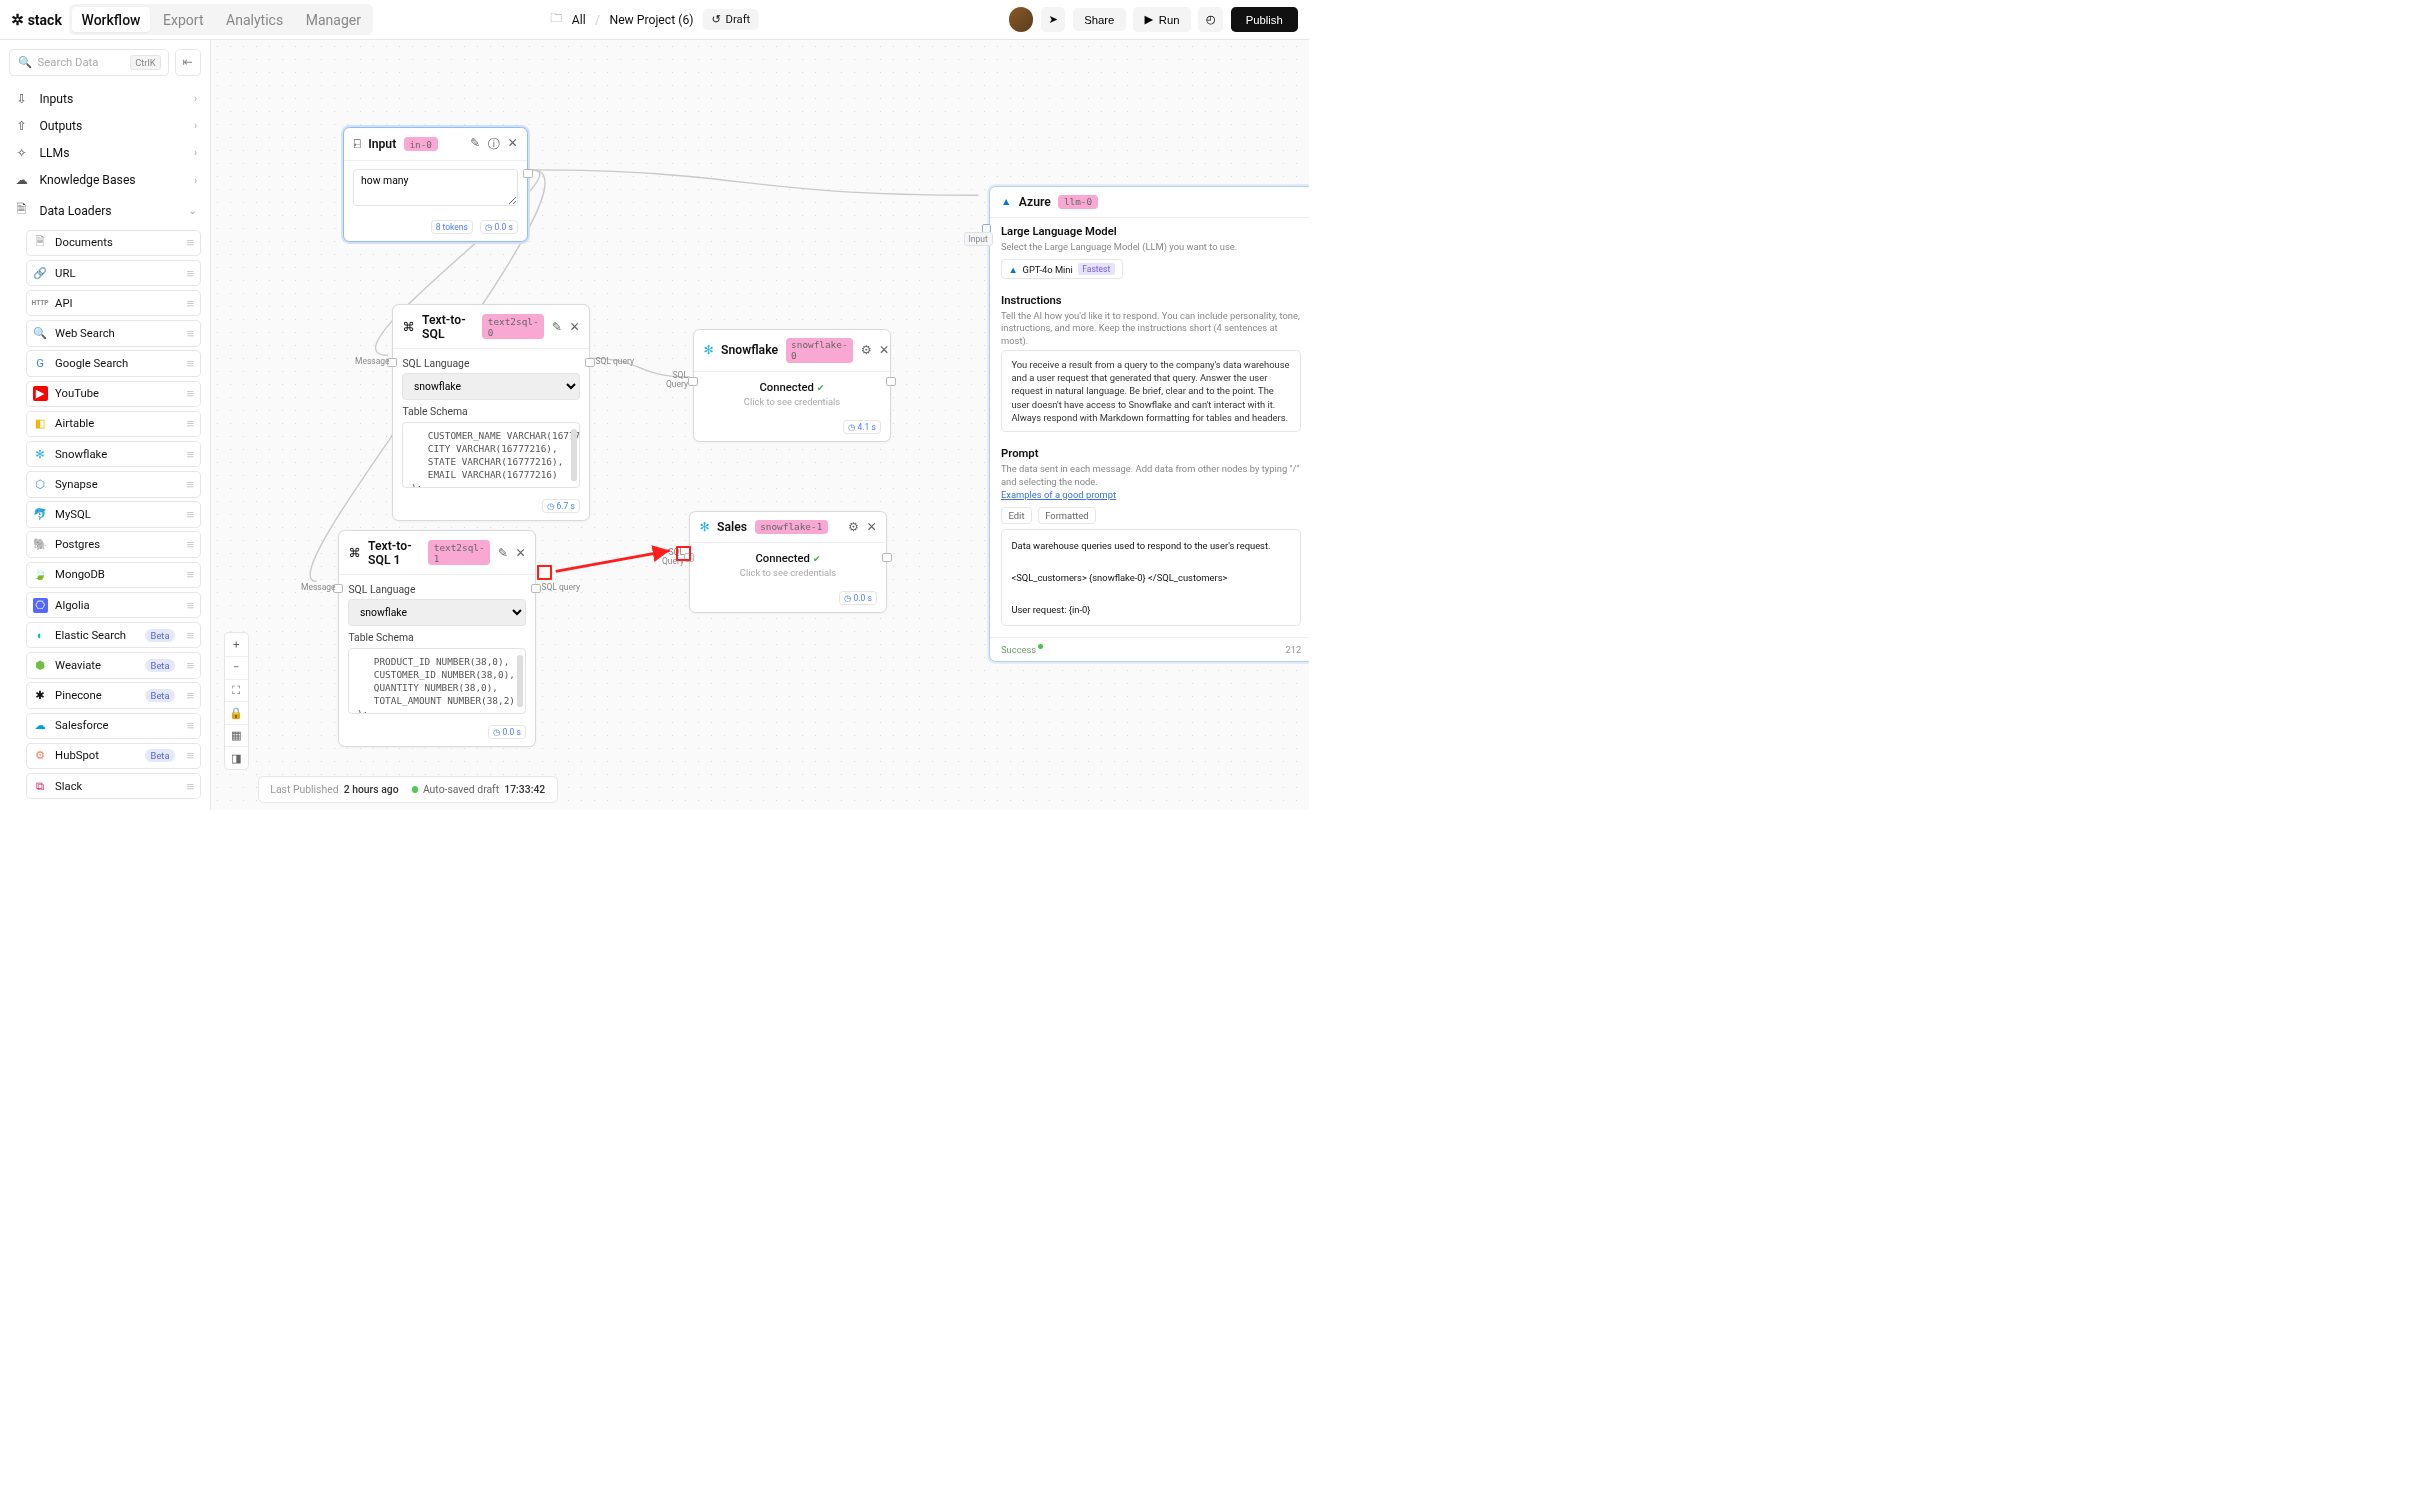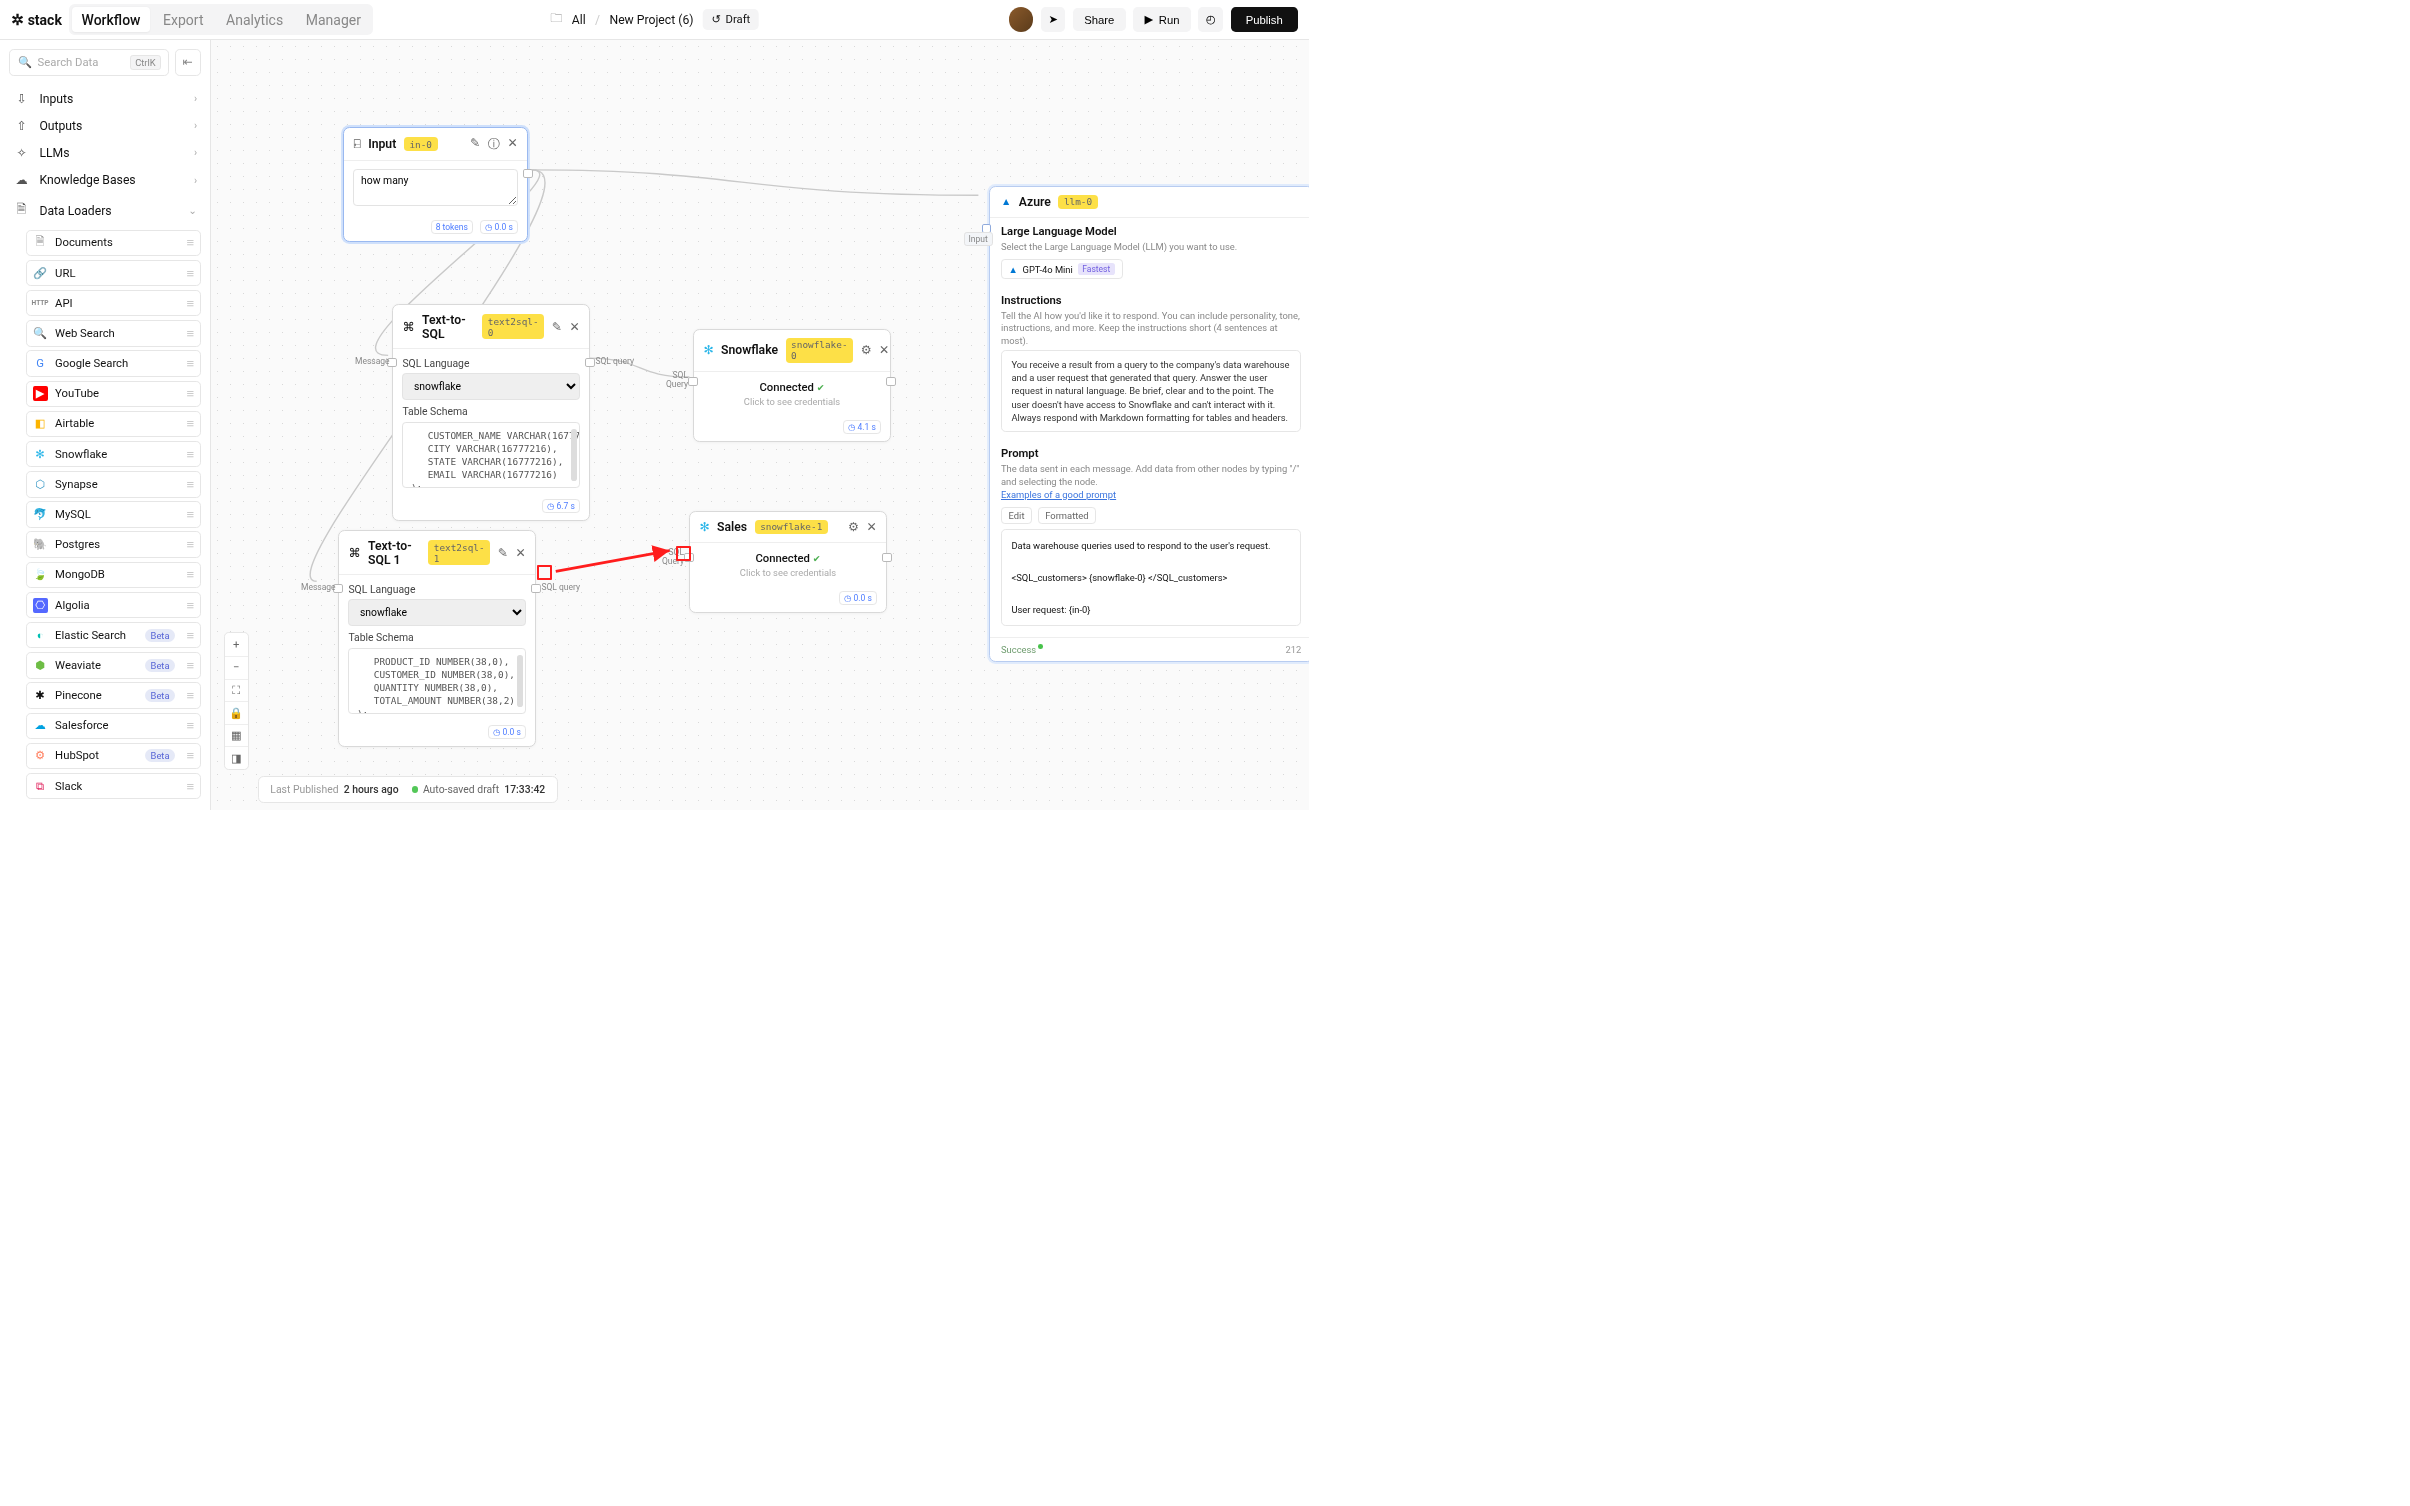--- a/index.html
+++ b/index.html
@@ -40,21 +40,21 @@
 .beta-badge { font-size: 9.4px; background: #e5e9f7; color: #5865d6; padding: 0.9px 5.6px; border-radius: 7.5px; margin-left: auto; }
 .loader-item .beta-badge + .drag { margin-left: 3.8px; }
 
 
 .canvas { position: absolute; top: 40px; left: 211px; right: 0; bottom: 0; background: #fafafa; background-image: radial-gradient(#d8d8d8 0.9px, transparent 0.9px); background-size: 13px 13px; overflow: hidden; }
 
 .node { position: absolute; background: #fff; border: 0.9px solid #d9d9d9; border-radius: 6.6px; box-shadow: 0 0.9px 2.8px rgba(0,0,0,0.04); }
 .node.sel { border-color: #9ab9f0; box-shadow: 0 0 0 1.9px #cfe0fb; }
 .node-head { display: flex; align-items: center; gap: 7.5px; padding: 7.5px 9.4px; border-bottom: 0.9px solid #eee; }
 .node-title { font-weight: 600; font-size: 12.2px; }
-.node-badge { font-family: ui-monospace, monospace; font-size: 9.4px; background: #fde047; border-radius: 3.8px; padding: 1.9px 5.6px; color: #666; }
+.node-badge { font-family: ui-monospace, monospace; font-size: 9.4px; background: #f9a8d4; border-radius: 3.8px; padding: 1.9px 5.6px; color: #666; }
 .node-head .icons { margin-left: auto; display: flex; gap: 7.5px; color: #666; font-size: 12.2px; }
 .node-head .icons span { cursor: pointer; }
 .node-body { padding: 7.5px 9.4px; font-size: 10.4px; }
 .node-foot { padding: 3.8px 9.4px 6.6px; display: flex; justify-content: flex-end; gap: 7.5px; font-size: 8.5px; color: #888; }
 .foot-chip { border: 0.9px solid #e6e6e6; border-radius: 3.8px; padding: 0.9px 3.8px; color: #4d7cff; }
 
 .node textarea, .node select, .node input { width: 100%; border: 0.9px solid #e3e3e3; border-radius: 3.8px; padding: 4.7px 6.6px; font-size: 10.4px; font-family: inherit; resize: vertical; }
 .node .lbl { font-size: 10.4px; color: #444; margin-bottom: 3.8px; }
 .schema-box { width: 100%; border: 0.9px solid #e3e3e3; border-radius: 3.8px; padding: 5.6px 7.5px; font-size: 9.4px; font-family: ui-monospace, monospace; color: #555; line-height: 1.4; background: #fff; max-height: 66px; overflow: hidden; position: relative; }
 .schema-box.scroll::after { content: ''; position: absolute; right: 1.9px; top: 5.6px; bottom: 5.6px; width: 5.6px; background: #ddd; border-radius: 2.8px; }

